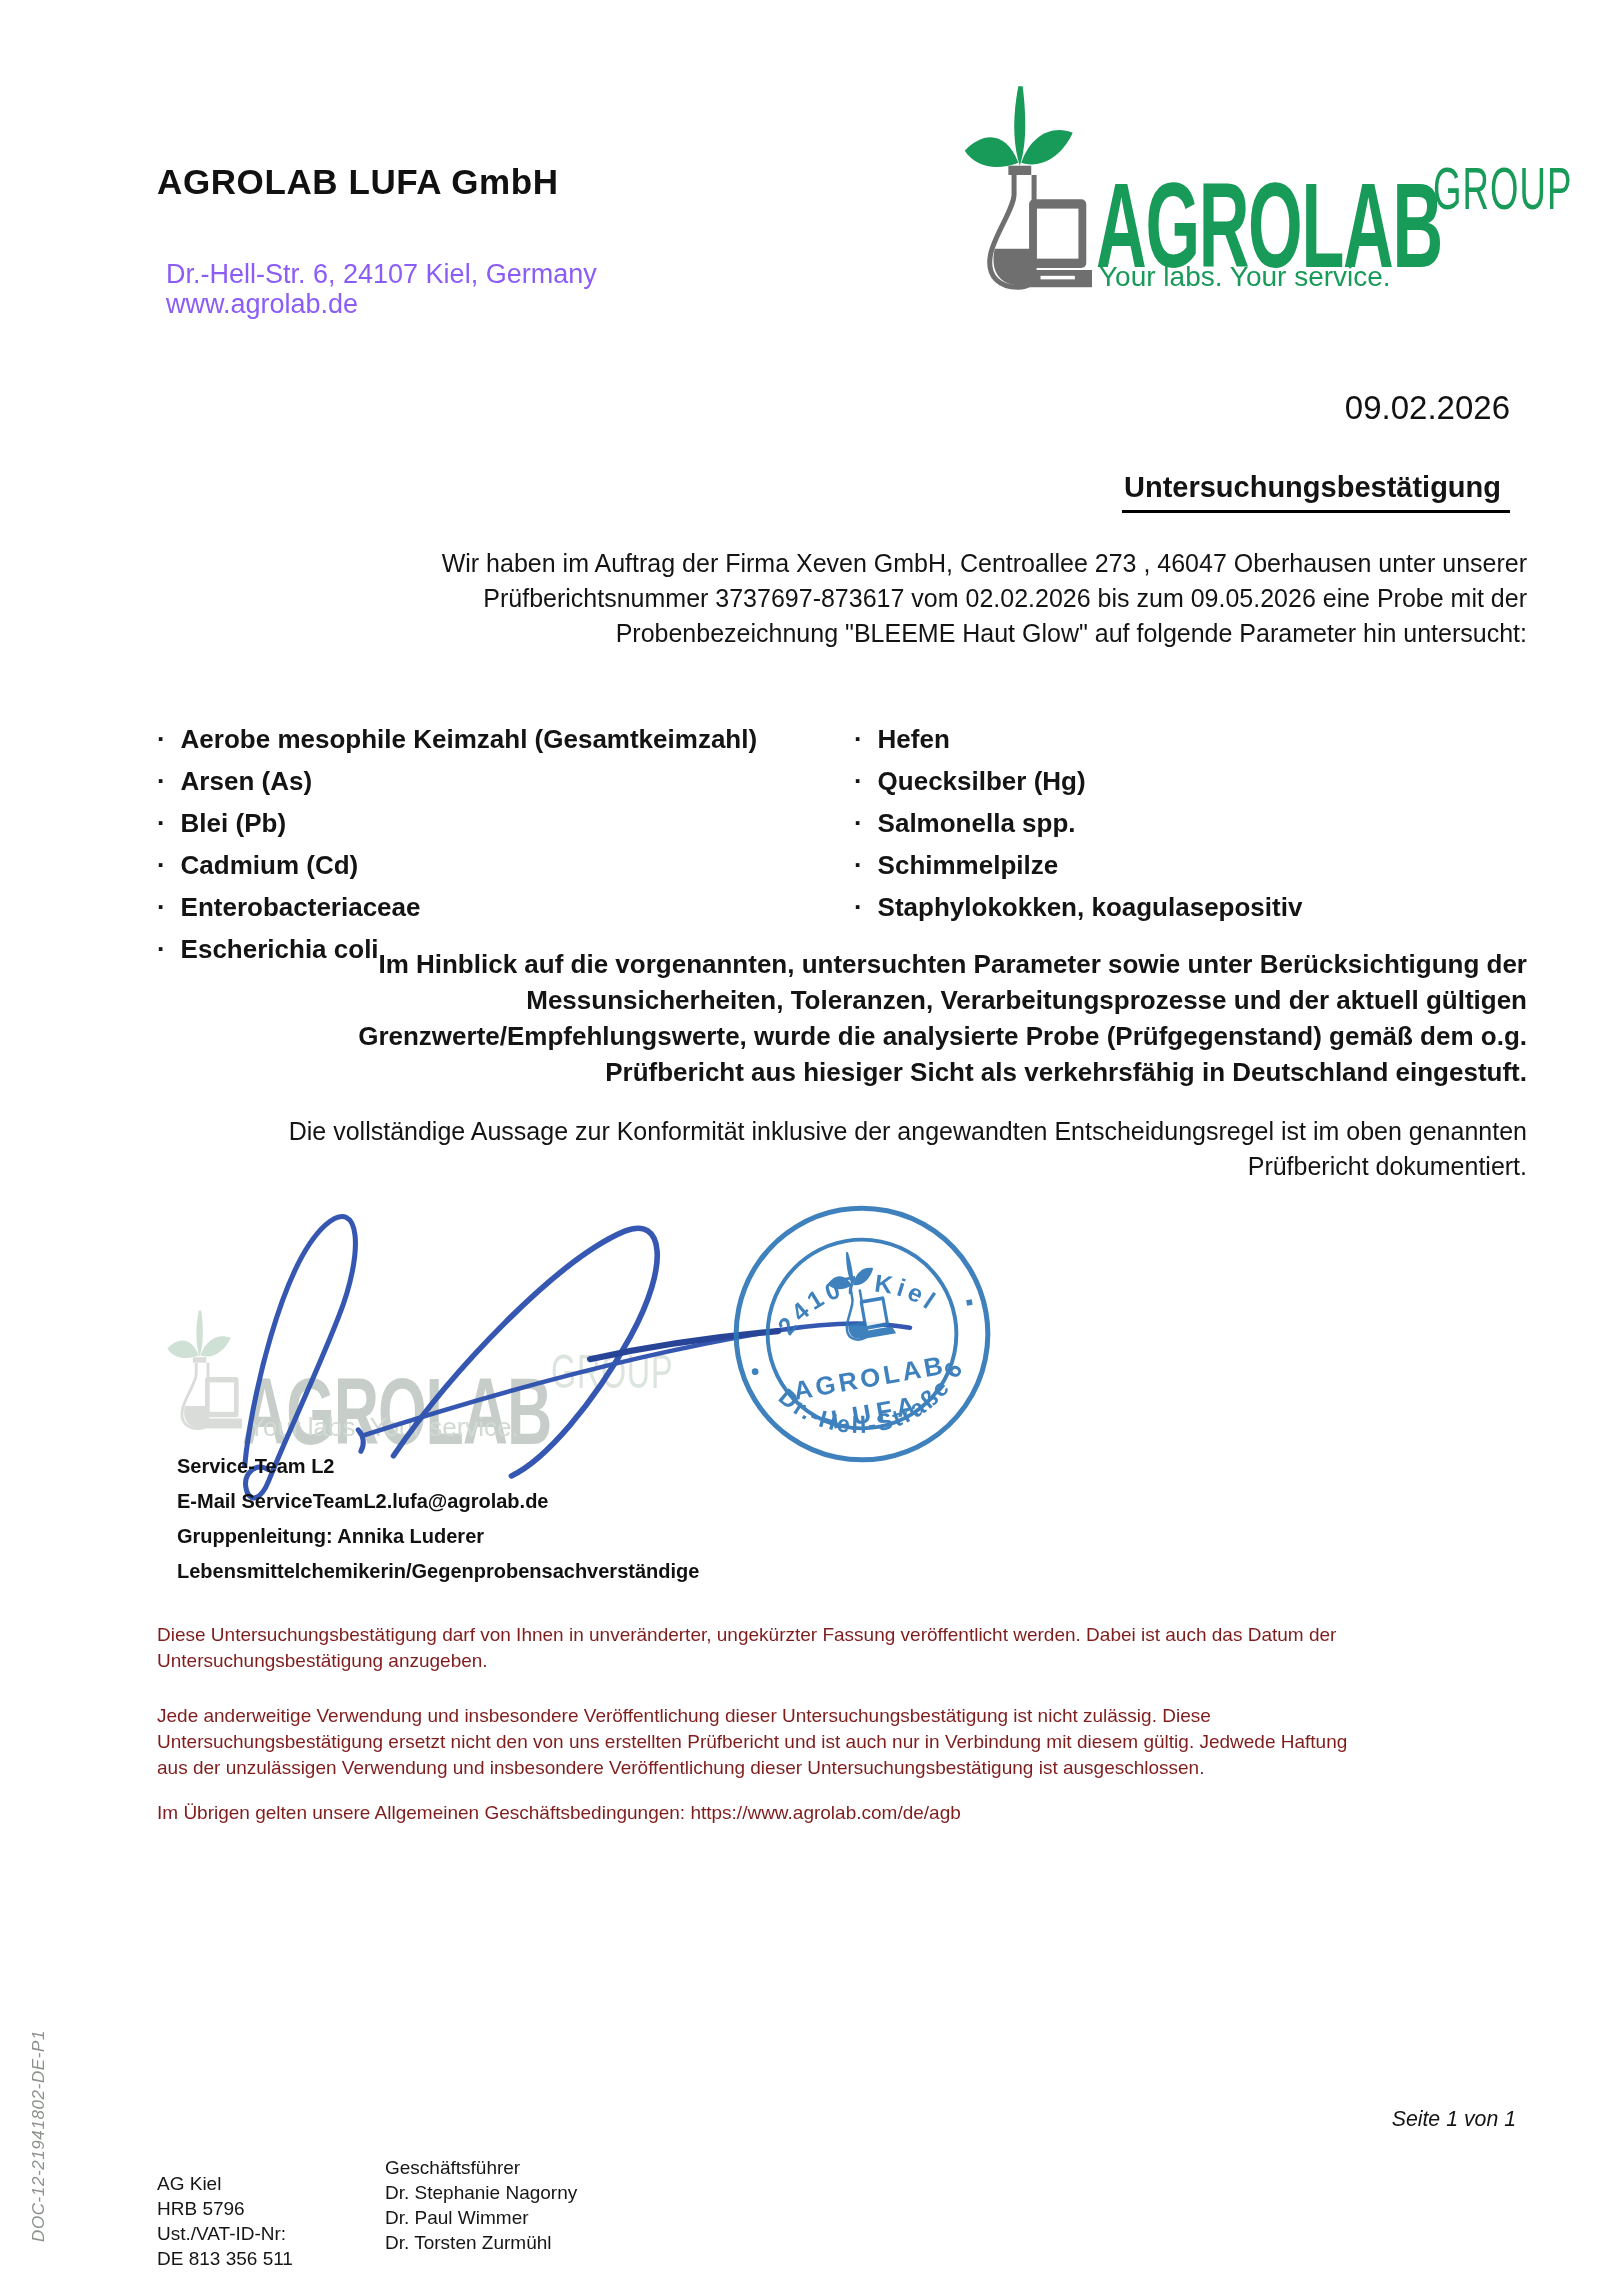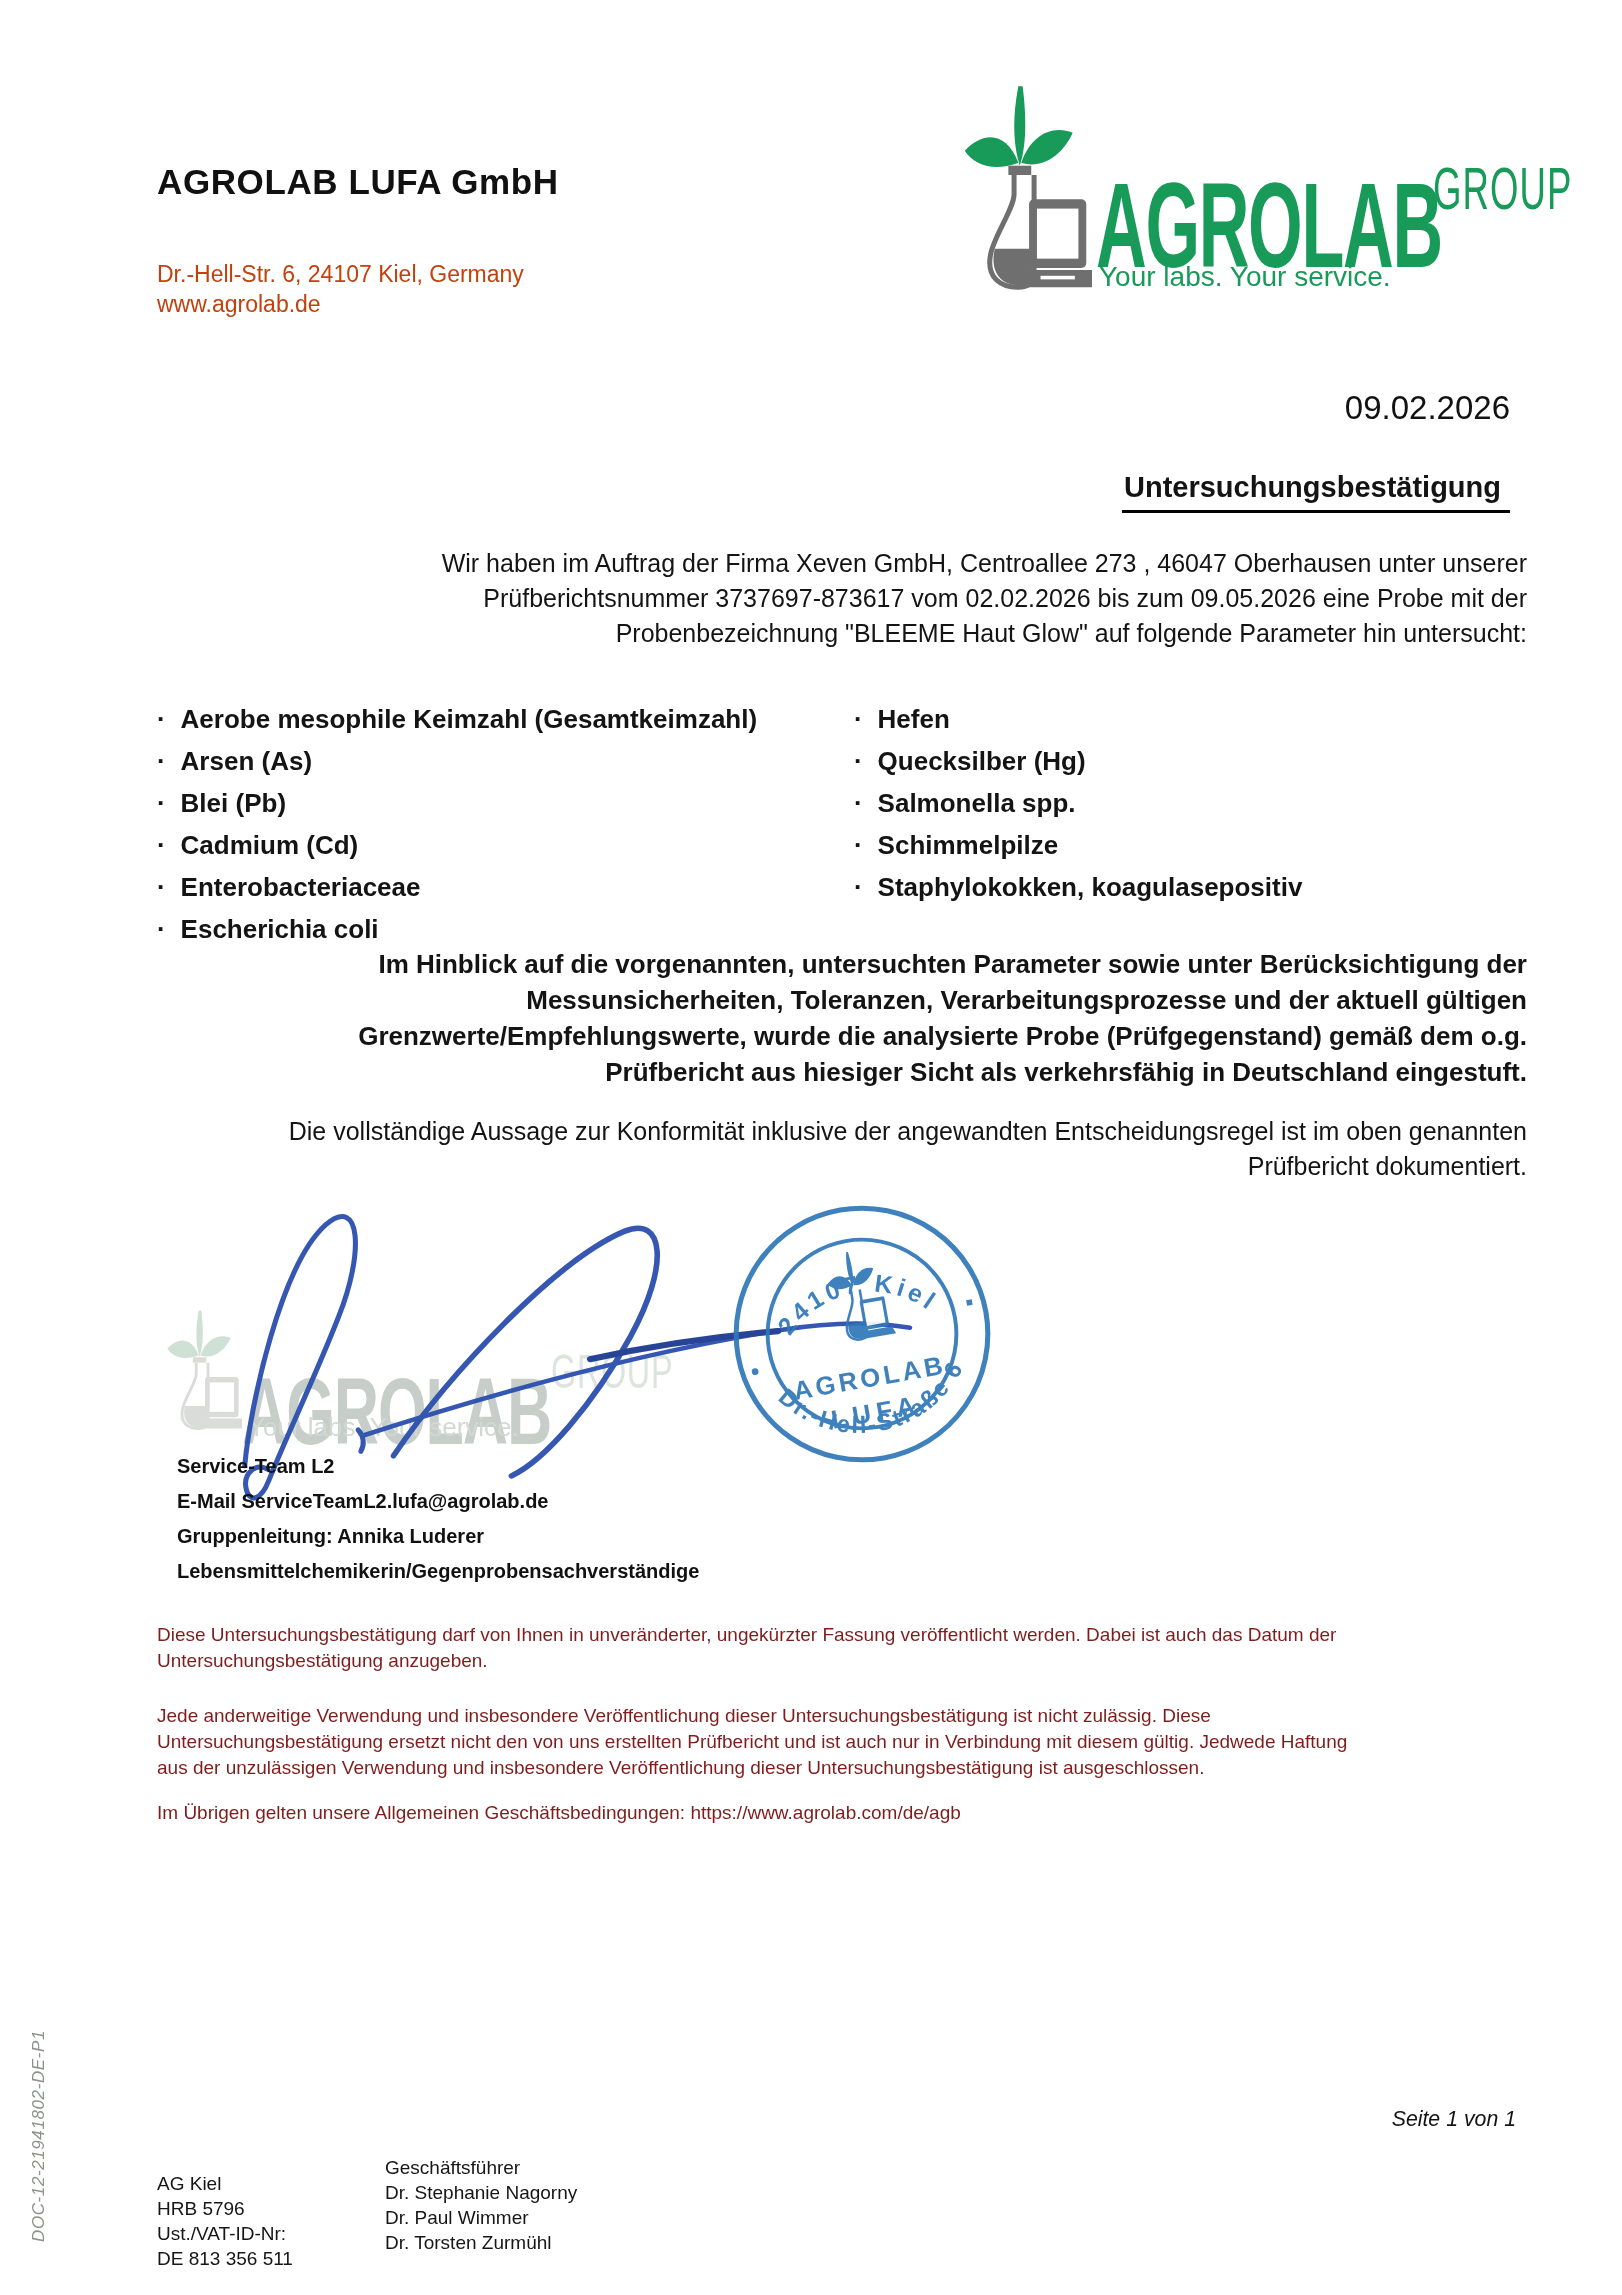--- a/index.html
+++ b/index.html
@@ -6,40 +6,40 @@
   .page{
     position:relative;
     width:1622px;height:2295px;
     background:#ffffff;
     font-family:"Liberation Sans", sans-serif;
     color:#141414;
     overflow:hidden;
   }
   
   .company{position:absolute;left:157px;top:162px;font-size:35px;font-weight:700;letter-spacing:0.6px;color:#111;}
-  .addr{position:absolute;left:157px;top:259px;font-size:23px;line-height:30px;color:#c2410c;}
+  .addr{position:absolute;left:166px;top:259px;font-size:27px;line-height:30px;color:#8b5cf6;}
   .logo{position:absolute;left:949px;top:76px;width:640px;height:236px;}
   .logo-icon{position:absolute;left:0;top:5.6px;}
   .brand{position:absolute;left:147px;top:89px;font-size:121px;font-weight:700;line-height:1;color:#189a58;letter-spacing:-2.2px;transform:scaleX(0.58);transform-origin:left top;white-space:nowrap;}
   .brand-suffix{position:absolute;left:484px;top:84px;font-size:59px;font-weight:400;line-height:1;color:#189a58;letter-spacing:1.7px;transform:scaleX(0.62);transform-origin:left top;white-space:nowrap;}
   .tagline{position:absolute;left:150px;top:185px;font-size:28px;font-weight:500;color:#189a58;white-space:nowrap;}
   .c-leaf{fill:#189a58;}
   .c-gray{fill:#6f6f6f;}
   .c-gray-s{stroke:#6f6f6f;}
   
   .date{position:absolute;left:157px;top:389px;width:1353px;text-align:right;font-size:33px;color:#121212;}
   .title-wrap{position:absolute;left:157px;top:471px;width:1353px;text-align:right;}
   .title{display:inline-block;font-size:29px;font-weight:700;border-bottom:3.4px solid #000;padding:0 9px 5.6px 2.2px;}
   
   .para{position:absolute;left:157px;width:1370px;font-size:25px;line-height:35px;color:#141414;text-align:right;}
   .p-intro{top:546px;}
   .p-conf{top:1114px;}
   .p-assess{top:946px;font-weight:700;font-size:26px;line-height:36px;}
   
-  .params-col{position:absolute;top:704px;font-size:26px;font-weight:700;color:#141414;}
+  .params-col{position:absolute;top:724px;font-size:26px;font-weight:700;color:#141414;}
   .params-left{left:157px;width:702px;}
   .params-right{left:854px;width:730px;}
   .param{display:flex;height:42px;align-items:flex-start;}
   .param::before{content:"\00b7";width:23.6px;flex:0 0 23.6px;font-weight:700;}
   
   .watermark{position:absolute;left:158px;top:1280px;width:595px;height:185px;opacity:0.42;}
   .wm-icon{position:absolute;left:0;top:28px;}
   .wm-brand{position:absolute;left:84px;top:84px;font-size:95px;font-weight:700;line-height:1;color:#7c8d80;letter-spacing:-1.7px;transform:scaleX(0.66);transform-origin:left top;white-space:nowrap;}
   .wm-suffix{position:absolute;left:393px;top:67px;font-size:49px;font-weight:400;line-height:1;color:#aebfb2;letter-spacing:1.1px;transform:scaleX(0.66);transform-origin:left top;white-space:nowrap;}
   .wm-tagline{position:absolute;left:90px;top:132px;font-size:26px;font-weight:500;color:#93a698;white-space:nowrap;}

